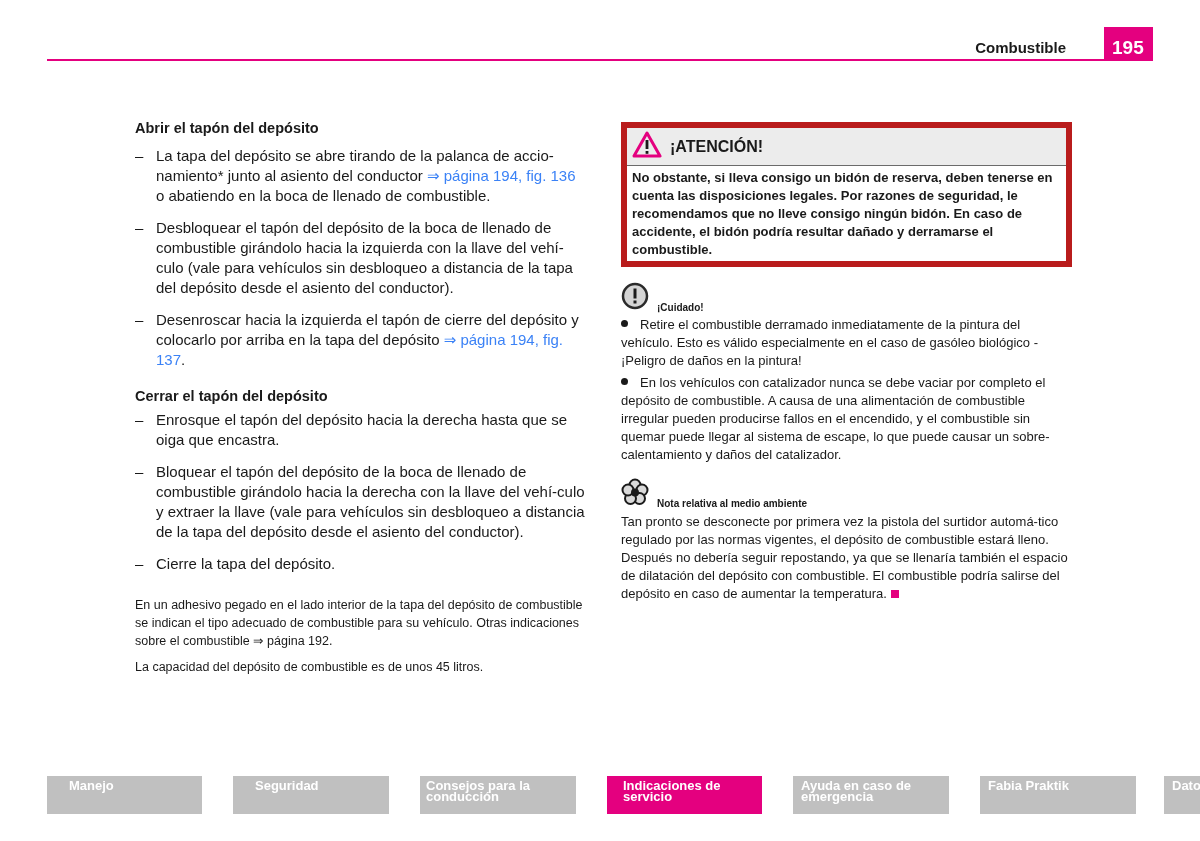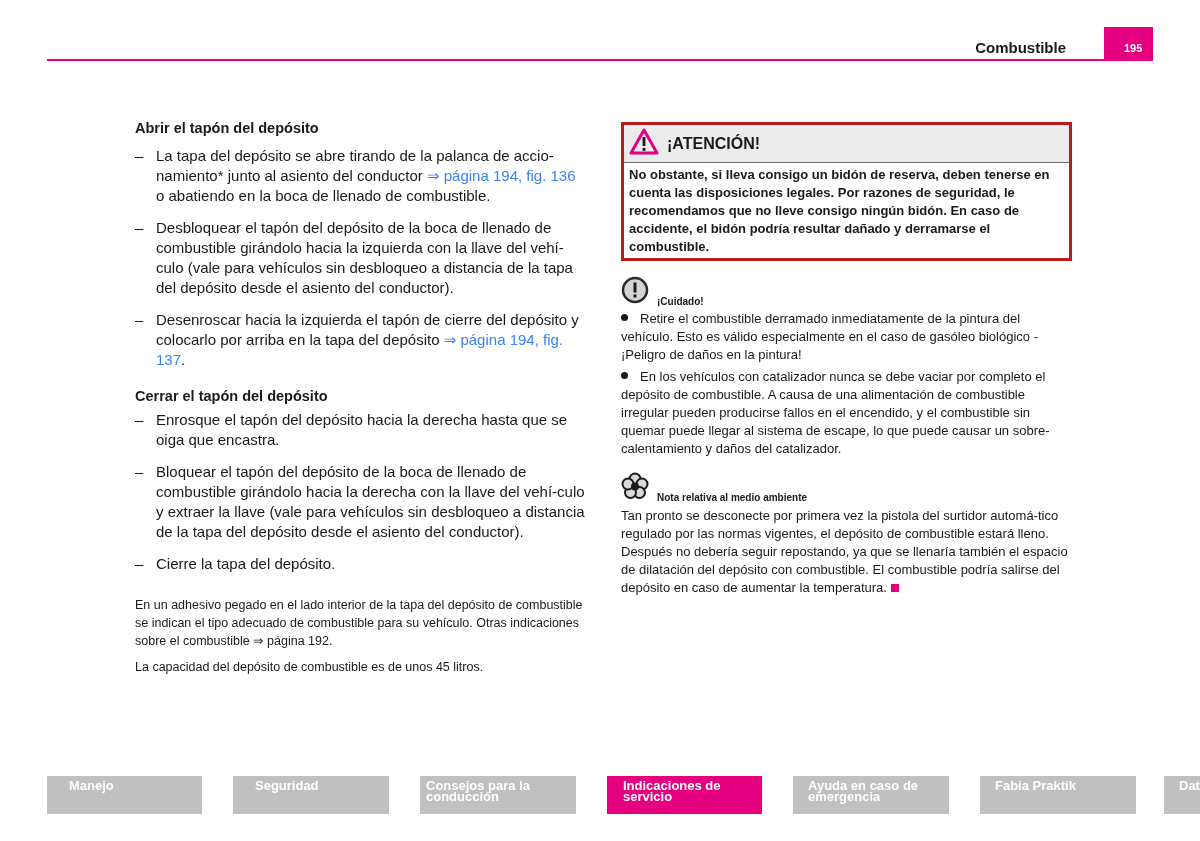--- a/index.html
+++ b/index.html
@@ -2,49 +2,49 @@
 <html><head>
   <meta charset="utf-8">
   <style>
     html, body { margin: 0; padding: 0; }
     body {
       width: 1200px; height: 841px; position: relative; background: #ffffff;
       font-family: "Liberation Sans", sans-serif; color: #1a1a1a; overflow: hidden;
     }
     .header-line { position: absolute; left: 47px; top: 59px; width: 1106px; height: 2px; background: #e4007f; }
     .header-title { position: absolute; right: 134px; top: 39px; font-size: 15px; font-weight: bold; color: #1a1a1a; }
-    .page-num { position: absolute; left: 1104px; top: 27px; width: 49px; height: 34px; background: #e4007f; color: #fff; font-weight: bold; font-size: 11px; display: flex; align-items: center; padding-left: 20px; box-sizing: border-box; padding-top: 8px; }
+    .page-num { position: absolute; left: 1104px; top: 27px; width: 49px; height: 34px; background: #e4007f; color: #fff; font-weight: bold; font-size: 19px; display: flex; align-items: center; padding-left: 8px; box-sizing: border-box; padding-top: 8px; }
 
     .left-col { position: absolute; left: 135px; top: 118px; width: 450px; }
     .section-h { font-weight: bold; font-size: 14.5px; margin: 0 0 8px 0; line-height: 20px; }
     .step { position: relative; padding-left: 21px; font-size: 15px; line-height: 20px; margin-bottom: 12px; }
     .step .dash { position: absolute; left: 0; top: 0; }
     .link { color: #3b82f6; }
     .note-p { font-size: 12.5px; line-height: 18px; margin: 0 0 8px 0; }
 
     .right-col { position: absolute; left: 621px; top: 122px; width: 451px; }
-    .warn-box { border: 3px solid #b91c1c; width: 451px; box-sizing: border-box; }
+    .warn-box { border: 6px solid #b91c1c; width: 451px; box-sizing: border-box; }
     .warn-head { background: #ececec; border-bottom: 1px solid #6b6b6b; height: 37px; display: flex; align-items: center; padding-left: 5px; }
     .warn-head .title { font-size: 16px; font-weight: bold; margin-left: 8px; }
     .warn-body { font-size: 13px; font-weight: bold; line-height: 18px; padding: 3px 5px 2px 5px; }
 
     .caution { margin-top: 17px; }
     .sub-head { display: flex; align-items: flex-end; height: 30px; }
     .sub-head .title { font-size: 10px; font-weight: bold; margin-left: 8px; margin-bottom: 1px; }
     .bullet-p { font-size: 13px; line-height: 18px; margin: 2px 0 4px 0; }
     .bullet-p .dot { display: inline-block; width: 7px; height: 7px; border-radius: 50%; background: #1a1a1a; margin-right: 12px; vertical-align: 2px; }
 
     .env { margin-top: 16px; }
     .env-p { font-size: 13px; line-height: 18px; margin: 3px 0 0 0; }
     .end-mark { display: inline-block; width: 8px; height: 8px; background: #e4007f; margin-left: 4px; vertical-align: 0px; }
 
     .nav { position: absolute; left: 47px; top: 776px; height: 38px; display: flex; gap: 28px; }
     .nav-tab { height: 38px; background: #c0c0c0; color: #fff; font-weight: bold; font-size: 13px; line-height: 11px; padding: 4px 0 0 22px; box-sizing: border-box; margin-right: 3px; }
     .nav-tab.active { background: #e4007f; padding-left: 16px; }
-    .nav-tab.pl6 { padding-left: 15px; }
+    .nav-tab.pl6 { padding-left: 8px; }
   </style>
 </head>
 <body>
 
 <div class="header-line"></div>
 <div class="header-title">Combustible</div>
 <div class="page-num">195</div>
 
 <div class="left-col">
   <div class="section-h">Abrir el tapón del depósito</div>

